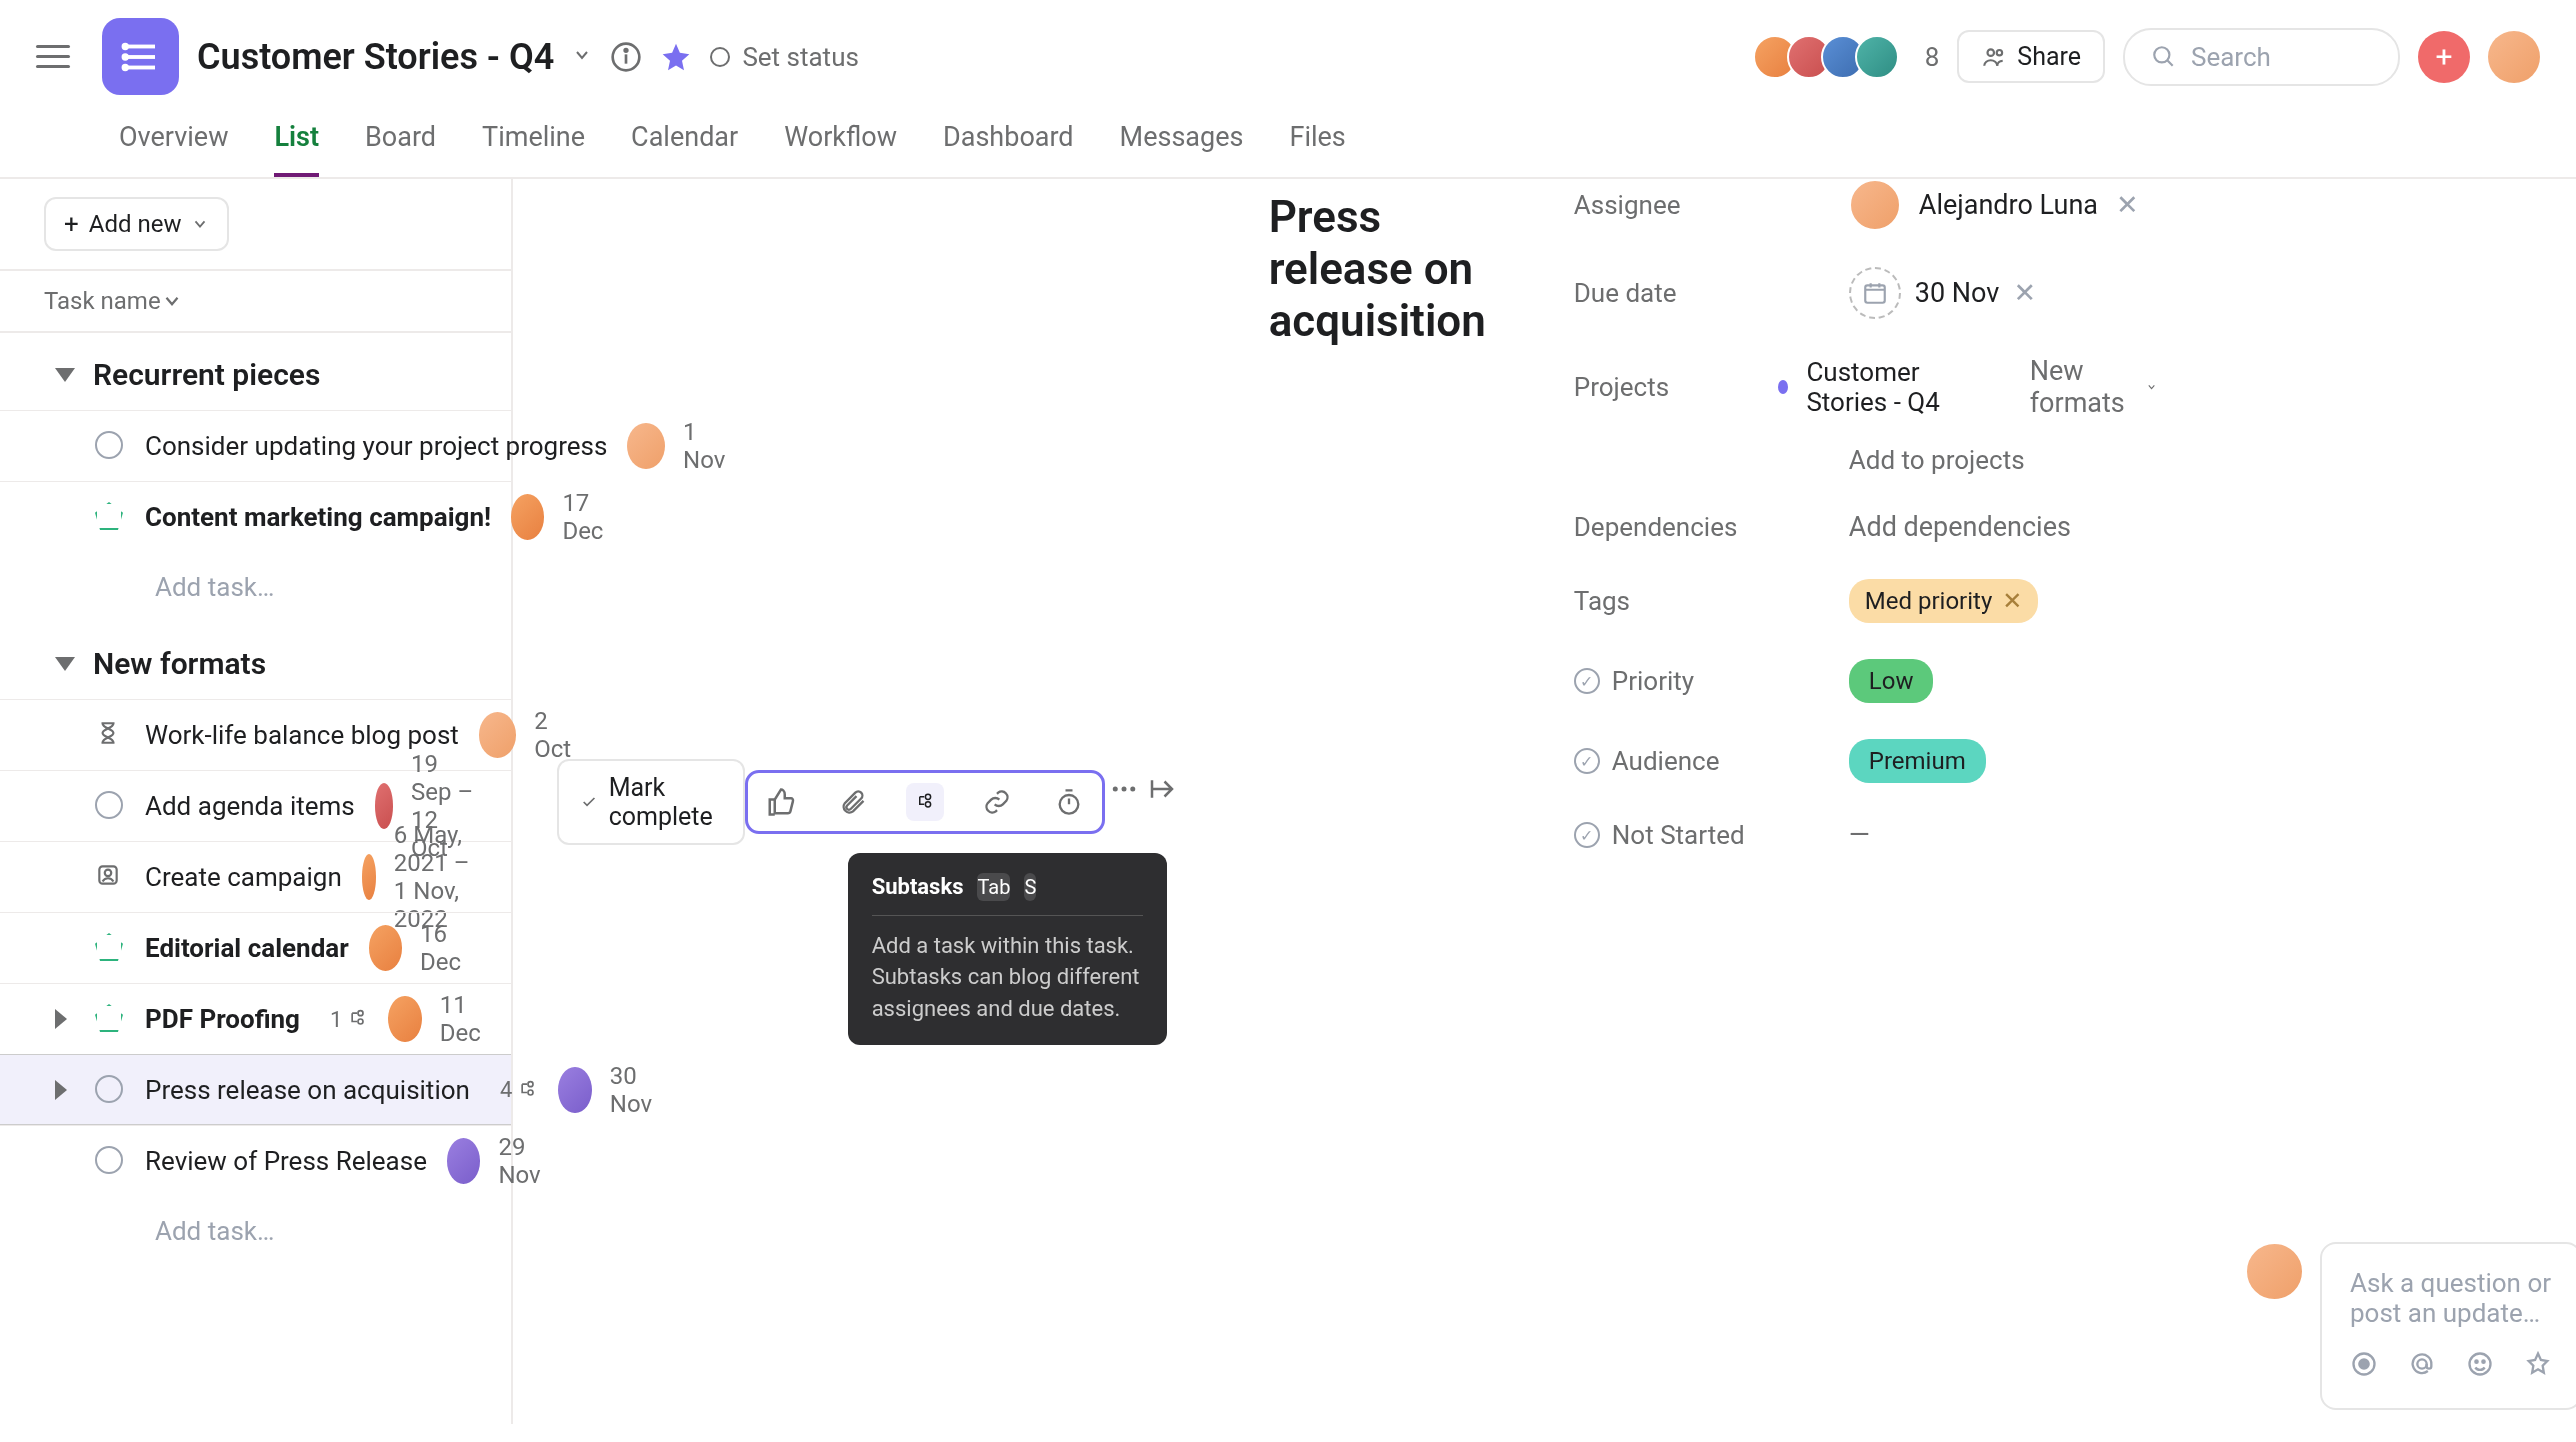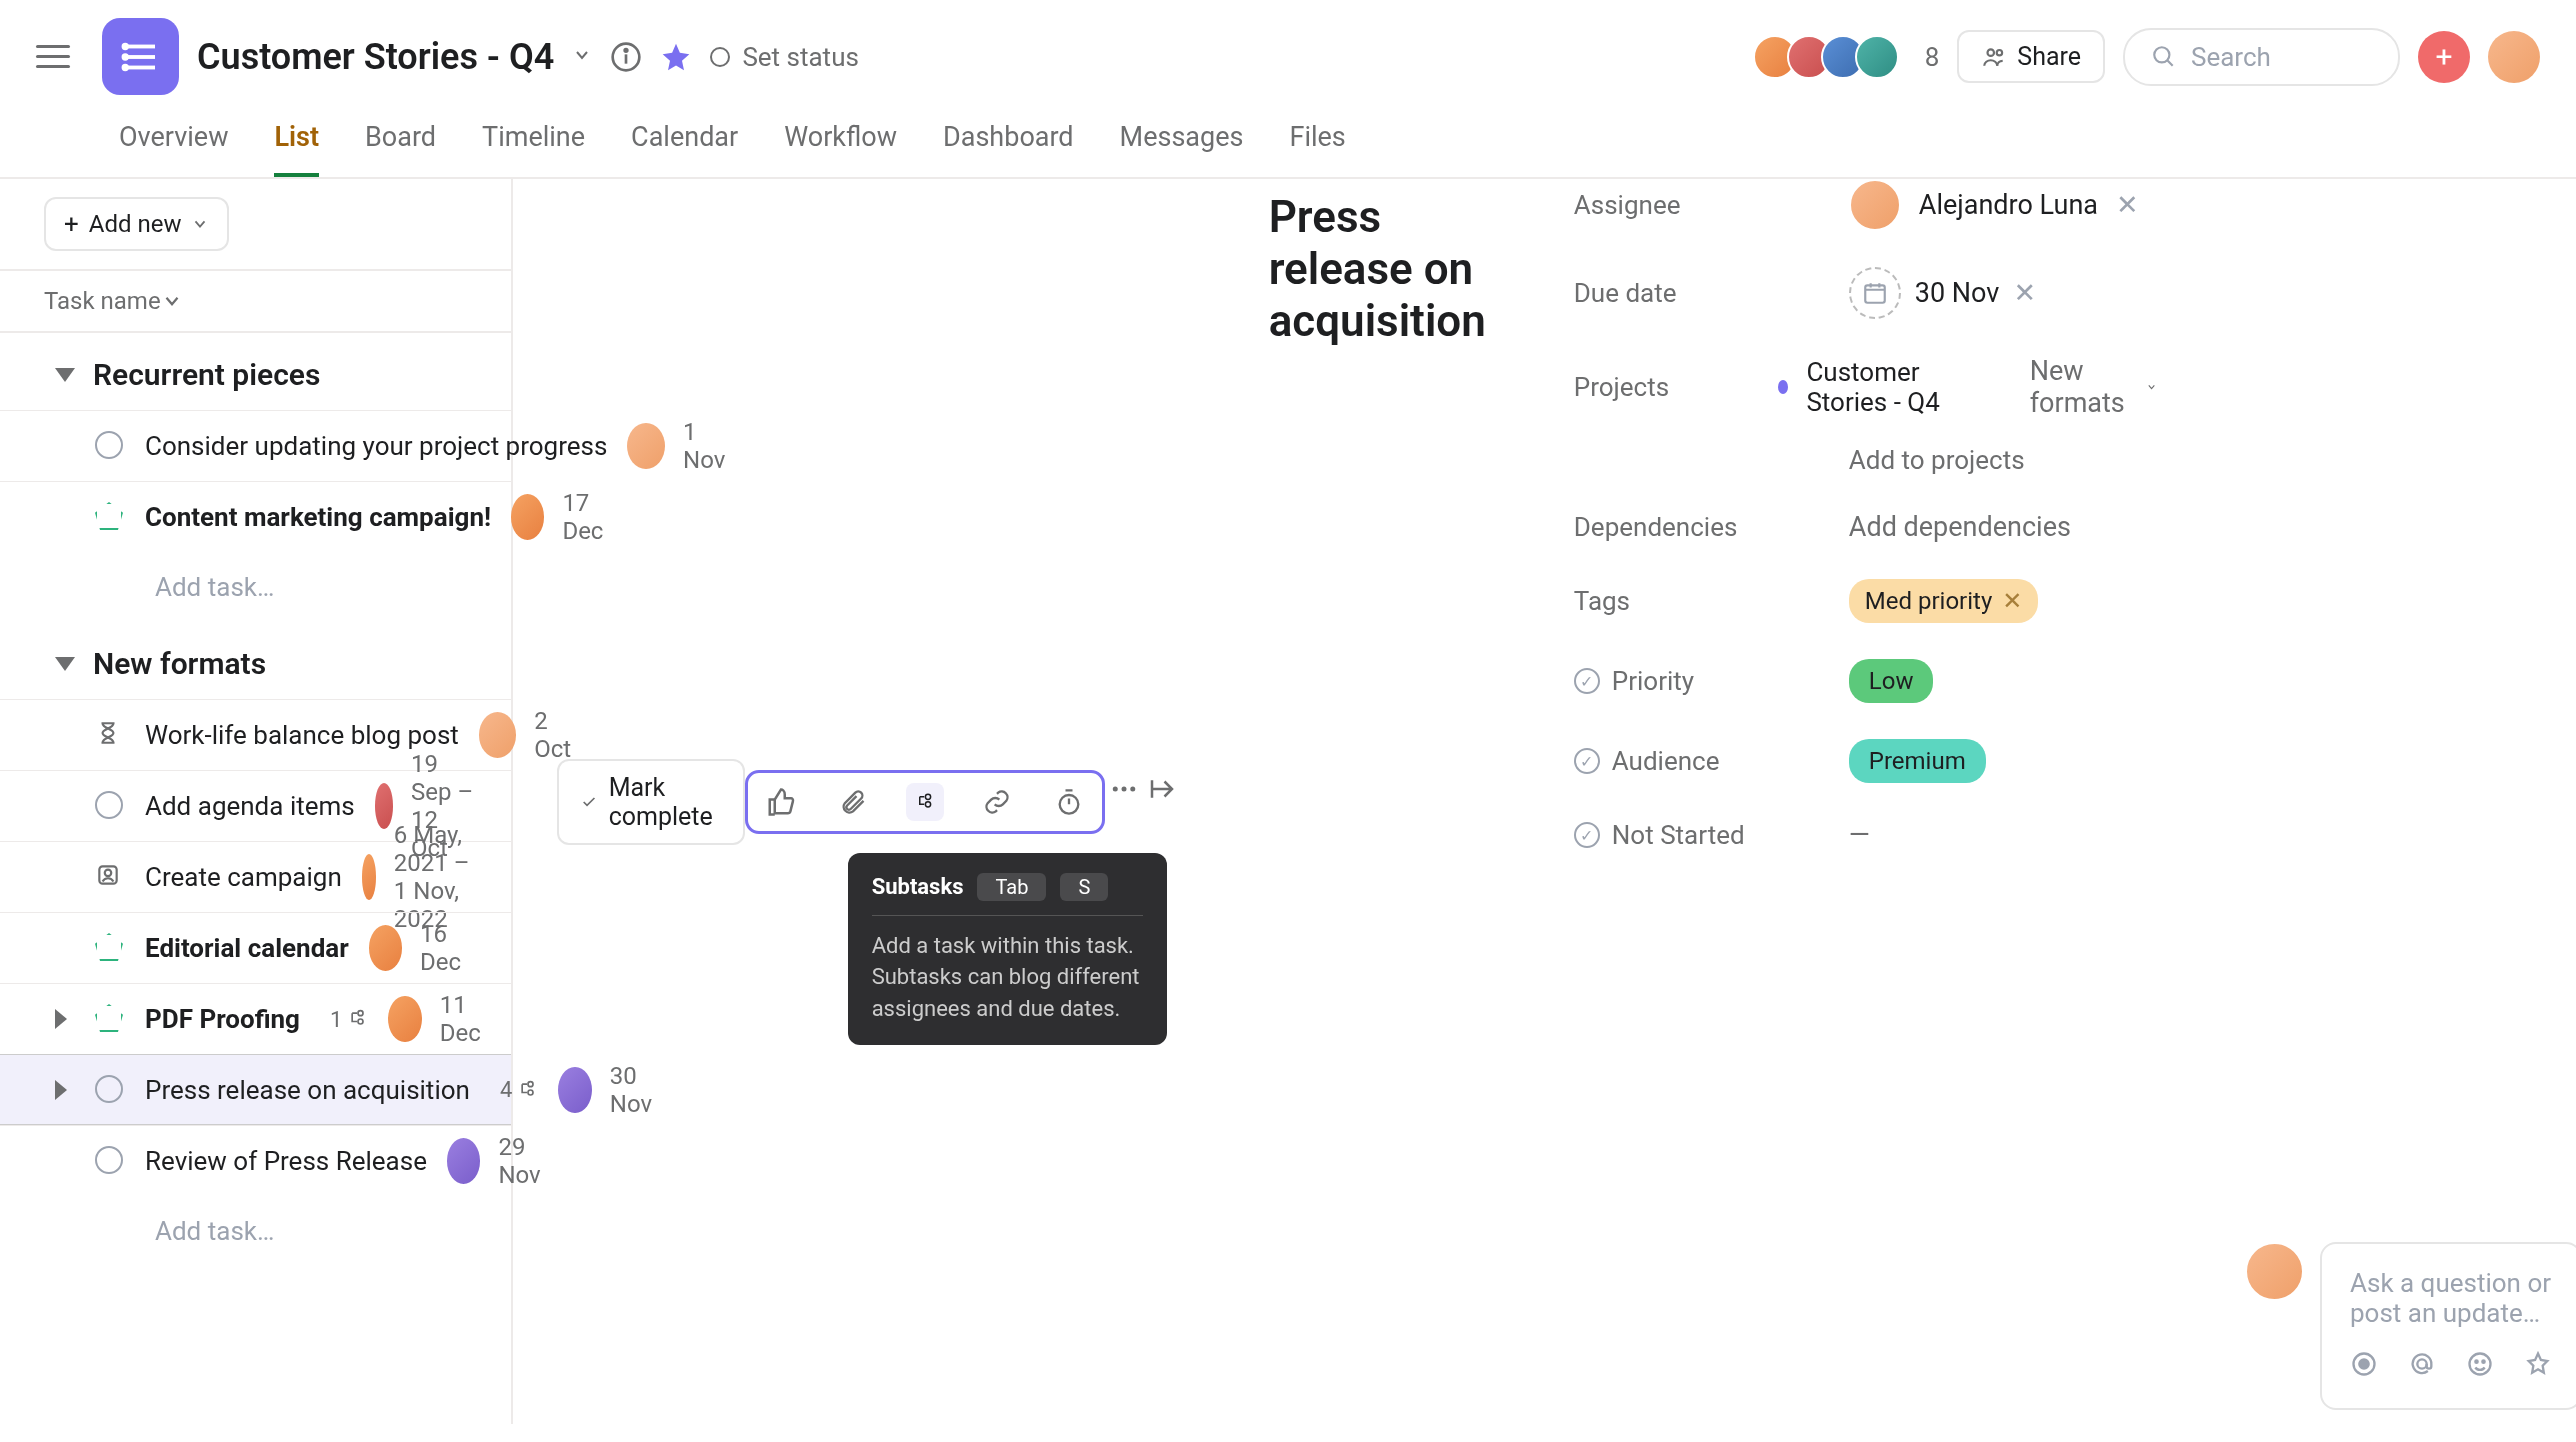--- a/index.html
+++ b/index.html
@@ -82,21 +82,21 @@
 .me-avatar { width: 52px; height: 52px; border-radius: 50%; background: #f4b183; }
 
 .tabs {
   display: flex; gap: 46px;
   padding: 26px 119px 0 119px;
   border-bottom: 2px solid #edeae9;
   font-size: 27px;
   color: #6d6e6f;
 }
 .tab { padding-bottom: 20px; cursor: pointer; }
-.tab.active { color: #a16207; font-weight: 600; border-bottom: 4px solid #15803d; text-align: right; }
+.tab.active { color: #15803d; font-weight: 600; border-bottom: 4px solid #701a75; text-align: right; }
 
 .main {
   display: flex;
   height: calc(100% - 198px);
 }
 .left-pane {
   width: 1185px;
   border-right: 2px solid #edeae9;
   display: flex; flex-direction: column;
 }
@@ -227,21 +227,21 @@
 }
 .tooltip-head {
   display: flex; align-items: center; gap: 14px;
   padding-bottom: 14px;
   border-bottom: 1px solid #555;
   margin-bottom: 14px;
 }
 .tooltip-title { font-weight: 700; }
 .key {
   background: #4a4a4c; border-radius: 6px;
-  padding: 2px 18px; font-size: 20px;
+  padding: 2px 0; font-size: 20px;
 }
 .tooltip-body { line-height: 1.45; color: #ccc; }
 
 .task-title {
   font-size: 44px; font-weight: 600;
   padding: 12px 44px 28px 44px;
 }
 .fields {
   padding: 0 44px;
   display: flex; flex-direction: column; gap: 36px;

